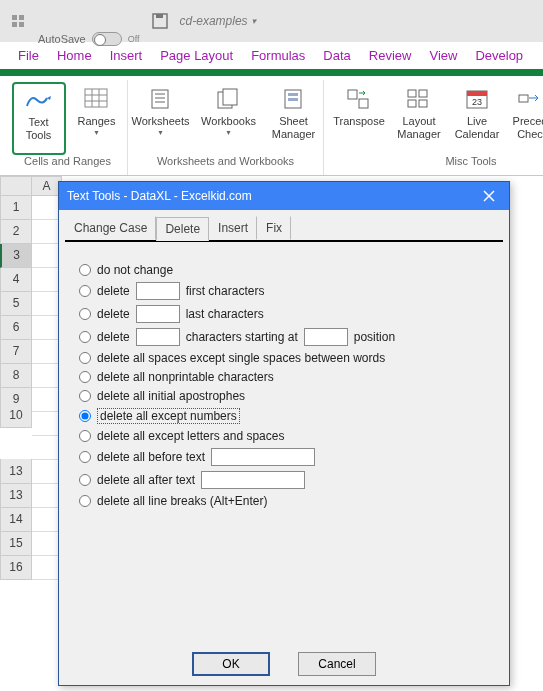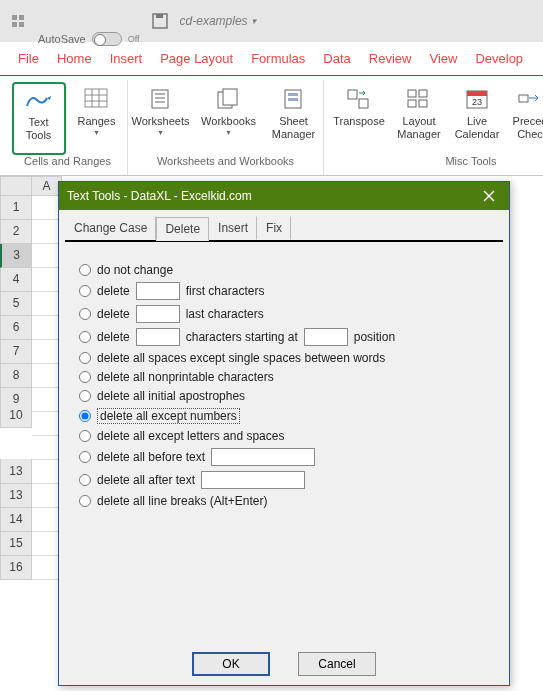--- a/index.html
+++ b/index.html
@@ -8,21 +8,21 @@
 
 .titlebar { height: 42px; background: #e6e6e6; display: flex; align-items: center; padding: 0 10px; gap: 12px; color: #6a6a6a; }
 .titlebar .win-icon { width: 16px; height: 16px; }
 .titlebar .autosave { display: flex; align-items: center; gap: 6px; font-size: 11px; margin-top: 36px; }
 .toggle { width: 30px; height: 14px; border: 1px solid #999; border-radius: 9px; position: relative; background: #dcdcdc; }
 .toggle::after { content: ""; width: 10px; height: 10px; background: #fff; border: 1px solid #777; border-radius: 50%; position: absolute; top: 0.5px; left: 1px; }
 .titlebar .save-ico { width: 16px; height: 16px; }
 .titlebar .docname { font-size: 12px; color: #7a7a7a; display: flex; align-items: center; gap: 4px; font-style: italic; }
 
 
-.menubar { height: 34px; display: flex; align-items: center; gap: 18px; padding: 0 18px; font-size: 13px; color: #ef4444; border-bottom: 1px solid #15803d; }
+.menubar { height: 34px; display: flex; align-items: center; gap: 18px; padding: 0 18px; font-size: 13px; color: #a21caf; border-bottom: 7px solid #15803d; }
 .menubar span { cursor: default; }
 
 
 .ribbon { height: 100px; border-bottom: 1px solid #c8c8c8; display: flex; padding: 4px 8px 0 8px; background: #fff; }
 .rgroup { display: flex; flex-direction: column; align-items: center; border-right: 1px solid #e0e0e0; padding: 2px 6px; }
 .rgroup:last-child { border-right: none; }
 .rgroup-row { display: flex; gap: 4px; flex: 1; }
 .rbutton { display: flex; flex-direction: column; align-items: center; justify-content: flex-start; width: 54px; padding: 4px 2px; font-size: 11px; color: #3a3a3a; text-align: center; line-height: 1.15; cursor: default; border: 1px solid transparent; border-radius: 3px; }
 .rbutton.active { border: 2px solid #1d8f4d; border-radius: 4px; }
 .rbutton .ico { width: 28px; height: 26px; margin-bottom: 2px; display: flex; align-items: flex-start; justify-content: center; }
@@ -32,21 +32,21 @@
 
 .sheet { position: absolute; top: 176px; left: 0; width: 543px; height: 515px; background: #fff; }
 .corner { position: absolute; top: 0; left: 0; width: 32px; height: 20px; background: #e8e8e8; border: 1px solid #ccc; }
 .colhead { position: absolute; top: 0; left: 32px; height: 20px; width: 30px; background: #e8e8e8; border: 1px solid #ccc; border-left: none; text-align: center; font-size: 12px; line-height: 18px; }
 .rowhead { position: absolute; left: 0; width: 32px; height: 24px; background: #e8e8e8; border: 1px solid #ccc; border-top: none; text-align: center; font-size: 12px; line-height: 22px; color: #444; }
 .rowhead.sel { background: #d0d0d0; border-left: 2px solid #217346; }
 .cell { position: absolute; left: 32px; width: 30px; height: 24px; border-right: 1px solid #ddd; border-bottom: 1px solid #ddd; }
 
 
 .dialog { position: absolute; top: 181px; left: 58px; width: 452px; height: 505px; background: #f0f0f0; border: 1px solid #2b579a; box-shadow: 2px 2px 8px rgba(0,0,0,0.25); }
-.dlg-title { height: 28px; background: #4d7c0f; color: #fff; display: flex; align-items: center; padding: 0 8px; font-size: 12px; justify-content: space-between; }
+.dlg-title { height: 28px; background: #3b82f6; color: #fff; display: flex; align-items: center; padding: 0 8px; font-size: 12px; justify-content: space-between; }
 .dlg-close { width: 24px; height: 20px; display: flex; align-items: center; justify-content: center; cursor: default; }
 
 .tabs { display: flex; padding: 6px 6px 0 6px; font-size: 12px; }
 .tab { padding: 4px 8px; border: 1px solid transparent; cursor: default; border-right: 1px solid #b9b9b9; }
 .tab.first { border-right: 1px solid #b9b9b9; }
 .tab.active { background: #f0f0f0; border: 1px solid #b9b9b9; border-bottom: 1px solid #f0f0f0; position: relative; top: 1px; }
 .tabbody { border-top: 2px solid #000000; margin: 0 6px; padding: 16px 14px; height: 400px; }
 .opt { display: flex; align-items: center; gap: 6px; margin: 5px 0; font-size: 12px; color: #222; }
 .opt input[type=radio] { width: 12px; height: 12px; }
 .opt .txt { border: 1px solid #8a8a8a; background: #fff; height: 18px; width: 44px; font-size: 12px; padding: 0 3px; }

